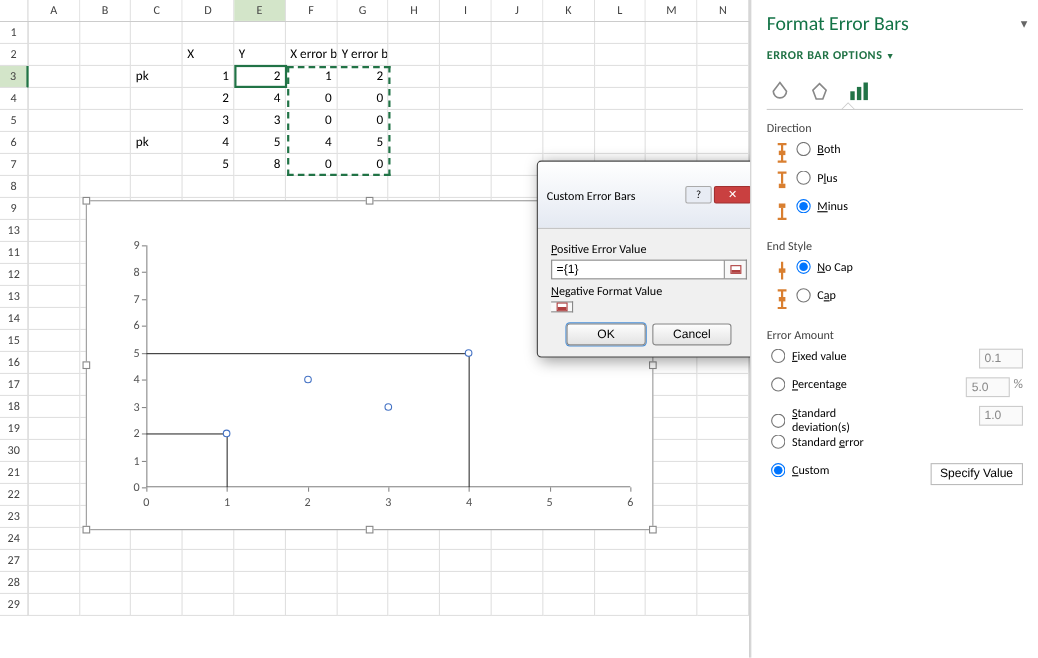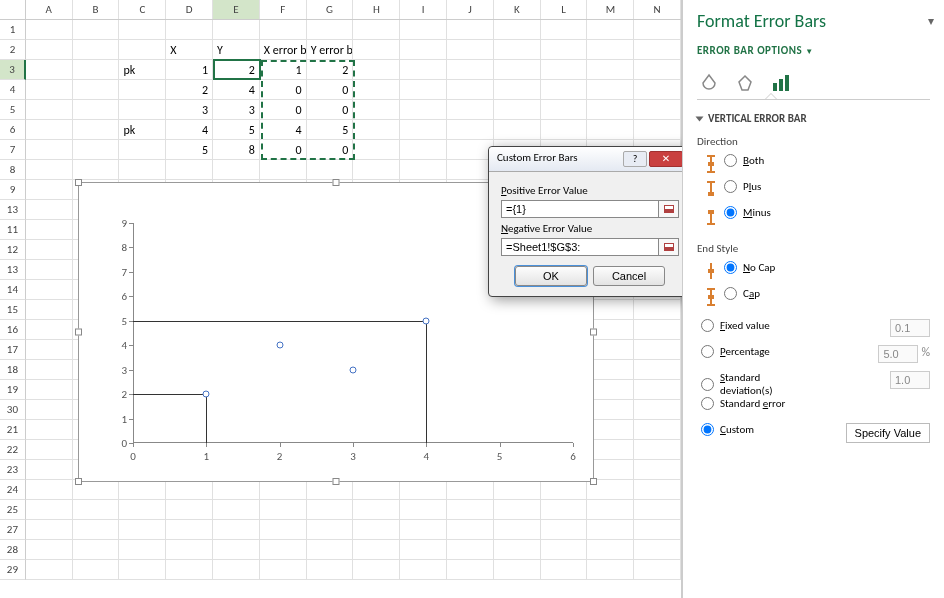--- a/index.html
+++ b/index.html
@@ -99,23 +99,23 @@
     width: 204px;
     background: #f0f0f0;
     border: 1px solid #444;
     box-shadow: 3px 3px 14px rgba(0,0,0,0.4);
     font-size: 11px;
     border-radius: 4px;
   }
   .dlg-title {
     background: linear-gradient(#fff,#e4e9f2);
     border-bottom:1px solid #aaa;
-    padding: 4px 8px;
+    padding: 22px 8px;
     display:flex;
-    align-items:flex-start;
+    align-items:flex-end;
     border-radius: 4px 4px 0 0;
   }
   .dlg-icons { margin-left:auto; display:flex; gap:2px;}
   .dlg-close { background:#c94040; border:1px solid #a03030; color:#fff; width:34px; height:16px; font-size:10px; text-align:center; line-height:14px; border-radius:2px;}
   .dlg-help { background:#e8ecf4; border:1px solid #aaa; width:24px; height:16px; font-size:10px; text-align:center; line-height:14px; border-radius:2px;}
   .dlg-body { padding: 8px 12px 10px;}
   .dlg-lbl { margin-top:4px; }
   .dlg-lbl .u { text-decoration: underline;}
   .dlg-input-wrap { display:flex; margin-top:3px;}
   .dlg-input { flex:1; border:1px solid #888; padding:2px 4px; font-size:11px; background:#fff;}
@@ -562,37 +562,20 @@
         <div class="cell" style="width: 47px;"></div>
         <div class="cell" style="width: 47px;"></div>
         <div class="cell" style="width: 47px;"></div>
         <div class="cell" style="width: 47px;"></div>
         <div class="cell" style="width: 47px;"></div>
         <div class="cell" style="width: 47px;"></div>
         <div class="cell" style="width: 47px;"></div>
       </div>
       <div class="row">
         <div class="rh">24</div>
-        <div class="cell" style="width: 47px;"></div>
-        <div class="cell" style="width: 47px;"></div>
-        <div class="cell" style="width: 47px;"></div>
-        <div class="cell" style="width: 47px;"></div>
-        <div class="cell" style="width: 47px;"></div>
-        <div class="cell" style="width: 47px;"></div>
-        <div class="cell" style="width: 47px;"></div>
-        <div class="cell" style="width: 47px;"></div>
-        <div class="cell" style="width: 47px;"></div>
-        <div class="cell" style="width: 47px;"></div>
-        <div class="cell" style="width: 47px;"></div>
-        <div class="cell" style="width: 47px;"></div>
-        <div class="cell" style="width: 47px;"></div>
-        <div class="cell" style="width: 47px;"></div>
-      </div>
-      <div class="row">
-        <div class="rh">25</div>
         <div class="cell" style="width: 47px;"></div>
         <div class="cell" style="width: 47px;"></div>
         <div class="cell" style="width: 47px;"></div>
         <div class="cell" style="width: 47px;"></div>
         <div class="cell" style="width: 47px;"></div>
         <div class="cell" style="width: 47px;"></div>
         <div class="cell" style="width: 47px;"></div>
         <div class="cell" style="width: 47px;"></div>
         <div class="cell" style="width: 47px;"></div>
         <div class="cell" style="width: 47px;"></div>
@@ -725,23 +708,22 @@
     </div>
   </div>
   <div class="dlg-body">
     <div class="dlg-lbl"><span class="u">P</span><span>ositive Error Value</span></div>
     <div class="dlg-input-wrap">
       <input class="dlg-input" value="={1}" style="">
       <div class="dlg-picker">
           <div class="picker-icon"></div>
         </div>
     </div>
-    <div class="dlg-lbl"><span class="u">N</span><span>egative Error Value</span></div>
+    <div class="dlg-lbl"><span class="u">N</span><span>egative Format Value</span></div>
     <div class="dlg-input-wrap">
-      <input class="dlg-input" value="=Sheet1!$G$3:" style="">
       <div class="dlg-picker">
           <div class="picker-icon"></div>
         </div>
     </div>
     <div class="dlg-buttons">
       <button class="dlg-btn focus">OK</button>
       <button class="dlg-btn">Cancel</button>
     </div>
   </div>
 </div>
@@ -767,24 +749,20 @@
           <rect x="8" y="6" width="4" height="12" fill="#217346"></rect>
           <rect x="14" y="2" width="4" height="16" fill="#217346"></rect>
         </svg>
       </div>
   </div>
   <div class="opt-tab-line">
       <div class="opt-tab-caret"></div>
       <div class="opt-tab-caret2"></div>
     </div>
 
-  <div class="section-hd">
-      <span class="tri"></span>
-      <span>VERTICAL ERROR BAR</span>
-    </div>
 
   <div class="field-lbl">Direction</div>
   <div class="radio-group">
     <div class="radio-row">
       <div class="radio-ico">
           <svg class="ebar" width="16" height="20">
             <line x1="8" y1="2" x2="8" y2="18" stroke="#d97f30" stroke-width="2"></line>
             <line x1="4" y1="2" x2="12" y2="2" stroke="#d97f30" stroke-width="2"></line>
             <line x1="4" y1="18" x2="12" y2="18" stroke="#d97f30" stroke-width="2"></line>
             <rect x="5" y="8" width="6" height="4" fill="#d97f30"></rect>
@@ -846,20 +824,21 @@
             <rect x="5" y="8" width="6" height="4" fill="#d97f30"></rect>
           </svg>
         </div>
       <label class="radio-btn">
           <input type="radio" name="cap" style="">
           <span>C<span style="text-decoration:underline">a</span>p</span>
         </label>
     </div>
   </div>
 
+  <div class="field-lbl">Error Amount</div>
   <div class="radio-group">
     <div class="radio-row">
       <label class="radio-btn">
           <input type="radio" name="amt" style="">
           <span><span style="text-decoration:underline">F</span>ixed value</span>
         </label>
       <input class="rinput" disabled="" value="0.1" style="">
     </div>
     <div class="radio-row">
       <label class="radio-btn">

